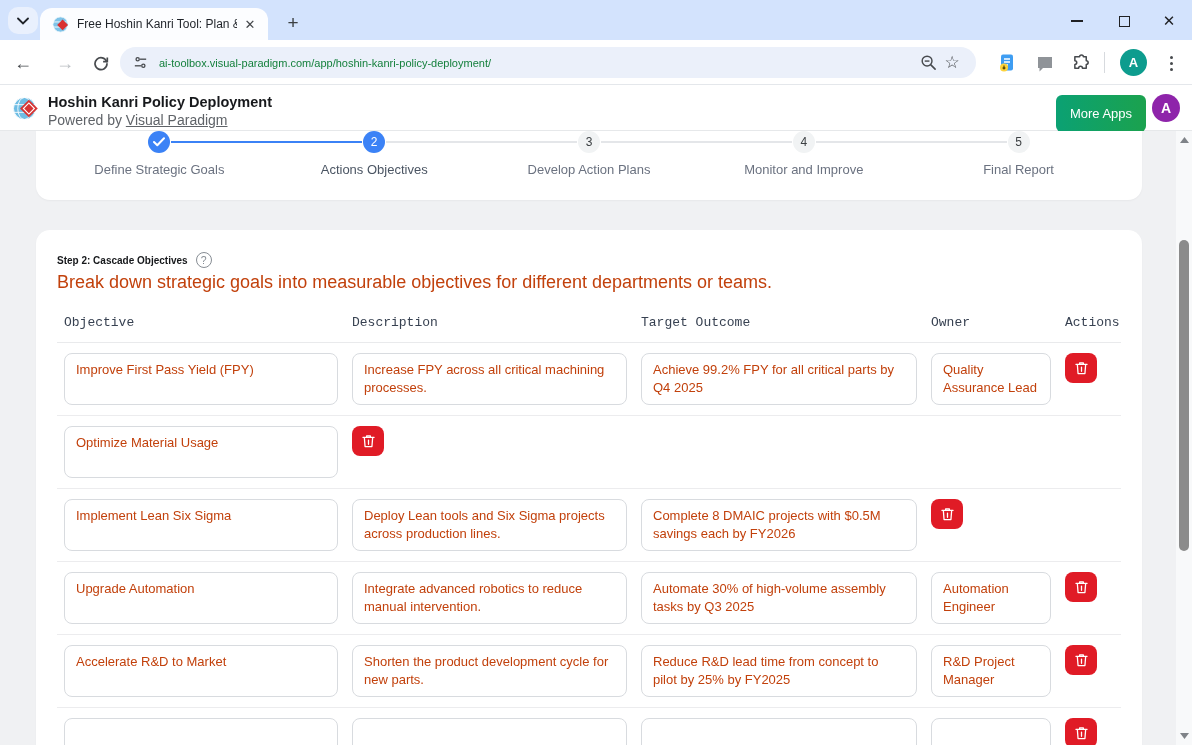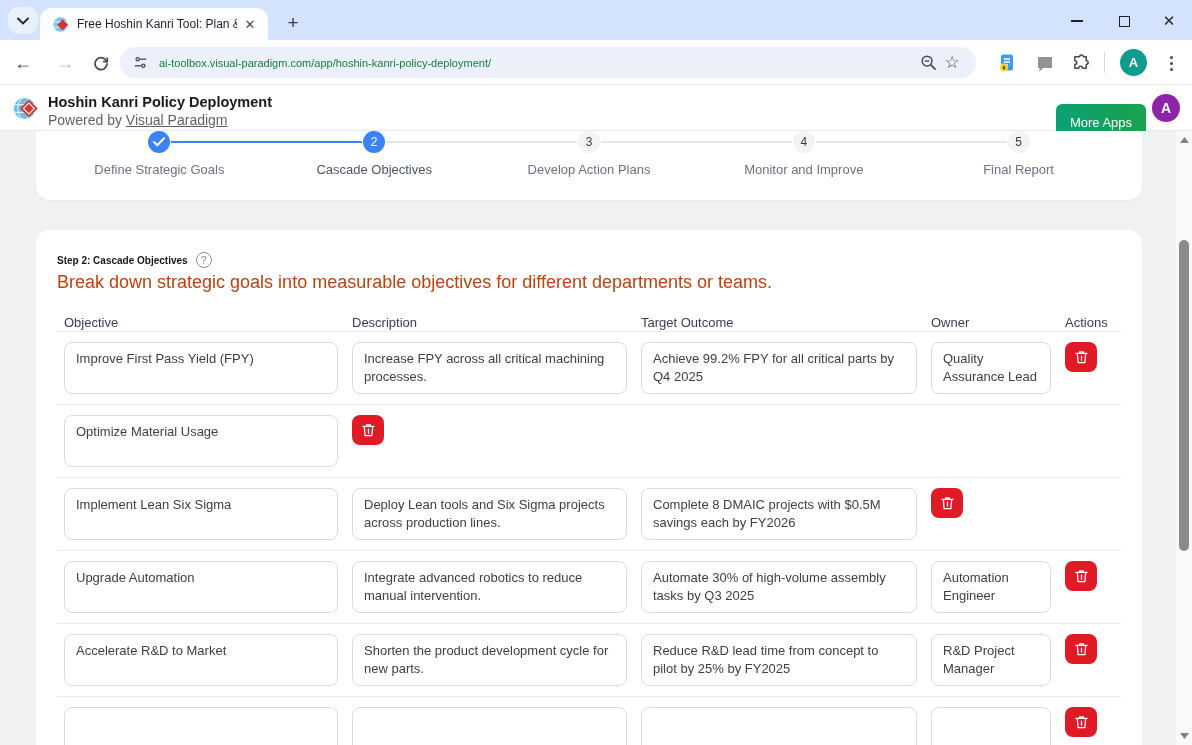--- a/index.html
+++ b/index.html
@@ -40,21 +40,21 @@
   #ic-menu { left:1158px; }
   .dot { width:3px; height:3px; border-radius:50%; background:#474a4e; margin:1.5px 0; }
 
   
   #appheader { position:absolute; left:0; top:85px; width:1192px; height:46px; background:#fff;
     border-bottom:1px solid #e6e8ea; }
   #app-logo { position:absolute; left:12px; top:95px; width:27px; height:27px; }
   #app-title { position:absolute; left:48px; top:94px; font-size:14.5px; font-weight:bold; color:#17191c; }
   #powered { position:absolute; left:48px; top:112px; font-size:14px; color:#5f6368; }
   #powered a { color:#5f6368; text-decoration:underline; cursor:pointer; }
-  #more-apps { position:absolute; left:1056px; top:104px; width:90px; height:37px; border-radius:6px;
+  #more-apps { position:absolute; left:1056px; top:95px; width:90px; height:37px; border-radius:6px;
     background:linear-gradient(90deg,#0ba173,#1ba24e); color:#fff; font-size:13px; border:none;
     display:flex; align-items:center; justify-content:center; cursor:pointer; }
   #app-avatar { position:absolute; left:1152px; top:94px; width:28px; height:28px; border-radius:50%;
     background:#8e24aa; color:#fff; font-weight:bold; font-size:14px; display:flex; align-items:center;
     justify-content:center; cursor:pointer; }
 
   
   #page { position:absolute; left:0; top:131px; width:1192px; height:614px; background:#f0f1f3; overflow:hidden; }
 
   #stepcard { position:absolute; left:36px; top:0; width:1106px; height:69px; background:#fff;
@@ -74,25 +74,25 @@
   #contentcard { position:absolute; left:36px; top:99px; width:1106px; height:560px; background:#fff;
     border-radius:14px; box-shadow:0 1px 2px rgba(0,0,0,.04); padding:22px 21px 0 21px; }
   #step-title-row { display:flex; align-items:center; gap:8px; }
   #step-title { font-size:10px; font-weight:bold; color:#16181b; }
   #help-icon { width:16px; height:16px; border-radius:50%; border:1.5px solid #878d94; color:#878d94;
     font-size:10.5px; display:flex; align-items:center; justify-content:center; cursor:pointer; }
   #step-subtitle { margin-top:4px; font-size:18px; color:#c2410c; }
 
   #objtable { margin-top:22px; }
   .tgrid { display:grid; grid-template-columns:274px 275px 276px 120px 40px; column-gap:14px; padding-left:7px; }
-  #thead { padding-bottom:1px; border-bottom:1px solid #e9eaec; }
+  #thead { padding-bottom:12px; border-bottom:1px solid #e9eaec;font-family:Liberation Mono, monospace; }
   #thead .th { font-size:13px; color:#374151; }
   .trow { padding-top:10px; padding-bottom:10px; border-bottom:1px solid #ececee; align-items:start; }
   .cellbox { min-height:52px; border:1px solid #d8dbdf; border-radius:8px; padding:7px 11px;
-    font-size:13px; line-height:18px; color:#404040; background:#fff; cursor:text; overflow:hidden; }
+    font-size:13px; line-height:18px; color:#c2410c; background:#fff; cursor:text; overflow:hidden; }
   .del-btn { width:32px; height:30px; border:none; border-radius:8px; background:#e01b26;
     display:flex; align-items:center; justify-content:center; cursor:pointer; }
 
   
   #scrollbar { position:absolute; left:1176px; top:0; width:16px; height:614px; background:#f8f9fa; }
   .sb-arrow { position:absolute; left:0; width:16px; height:14px; display:flex; align-items:center;
     justify-content:center; cursor:pointer; }
   #sb-up { top:2px; } #sb-down { bottom:2px; }
   #sb-thumb { position:absolute; left:3px; top:109px; width:10px; height:311px; border-radius:5px;
     background:#8b8b8b; cursor:pointer; }
@@ -206,21 +206,21 @@
     <div class="step-circle">
             <svg width="12" height="10" viewBox="0 0 12 10">
               <path d="M1 5 L4.3 8.3 L11 1.2" fill="none" stroke="#fff" stroke-width="2" stroke-linecap="round" stroke-linejoin="round"></path>
             </svg>
           </div>
     <div class="step-label">Define Strategic Goals</div>
   </div>
 
   <div class="step active">
     <div class="step-circle">2</div>
-    <div class="step-label">Cascade Objectives</div>
+    <div class="step-label">Actions Objectives</div>
   </div>
 
   <div class="step todo">
     <div class="step-circle">3</div>
     <div class="step-label">Develop Action Plans</div>
   </div>
 
   <div class="step todo">
     <div class="step-circle">4</div>
     <div class="step-label">Monitor and Improve</div>

